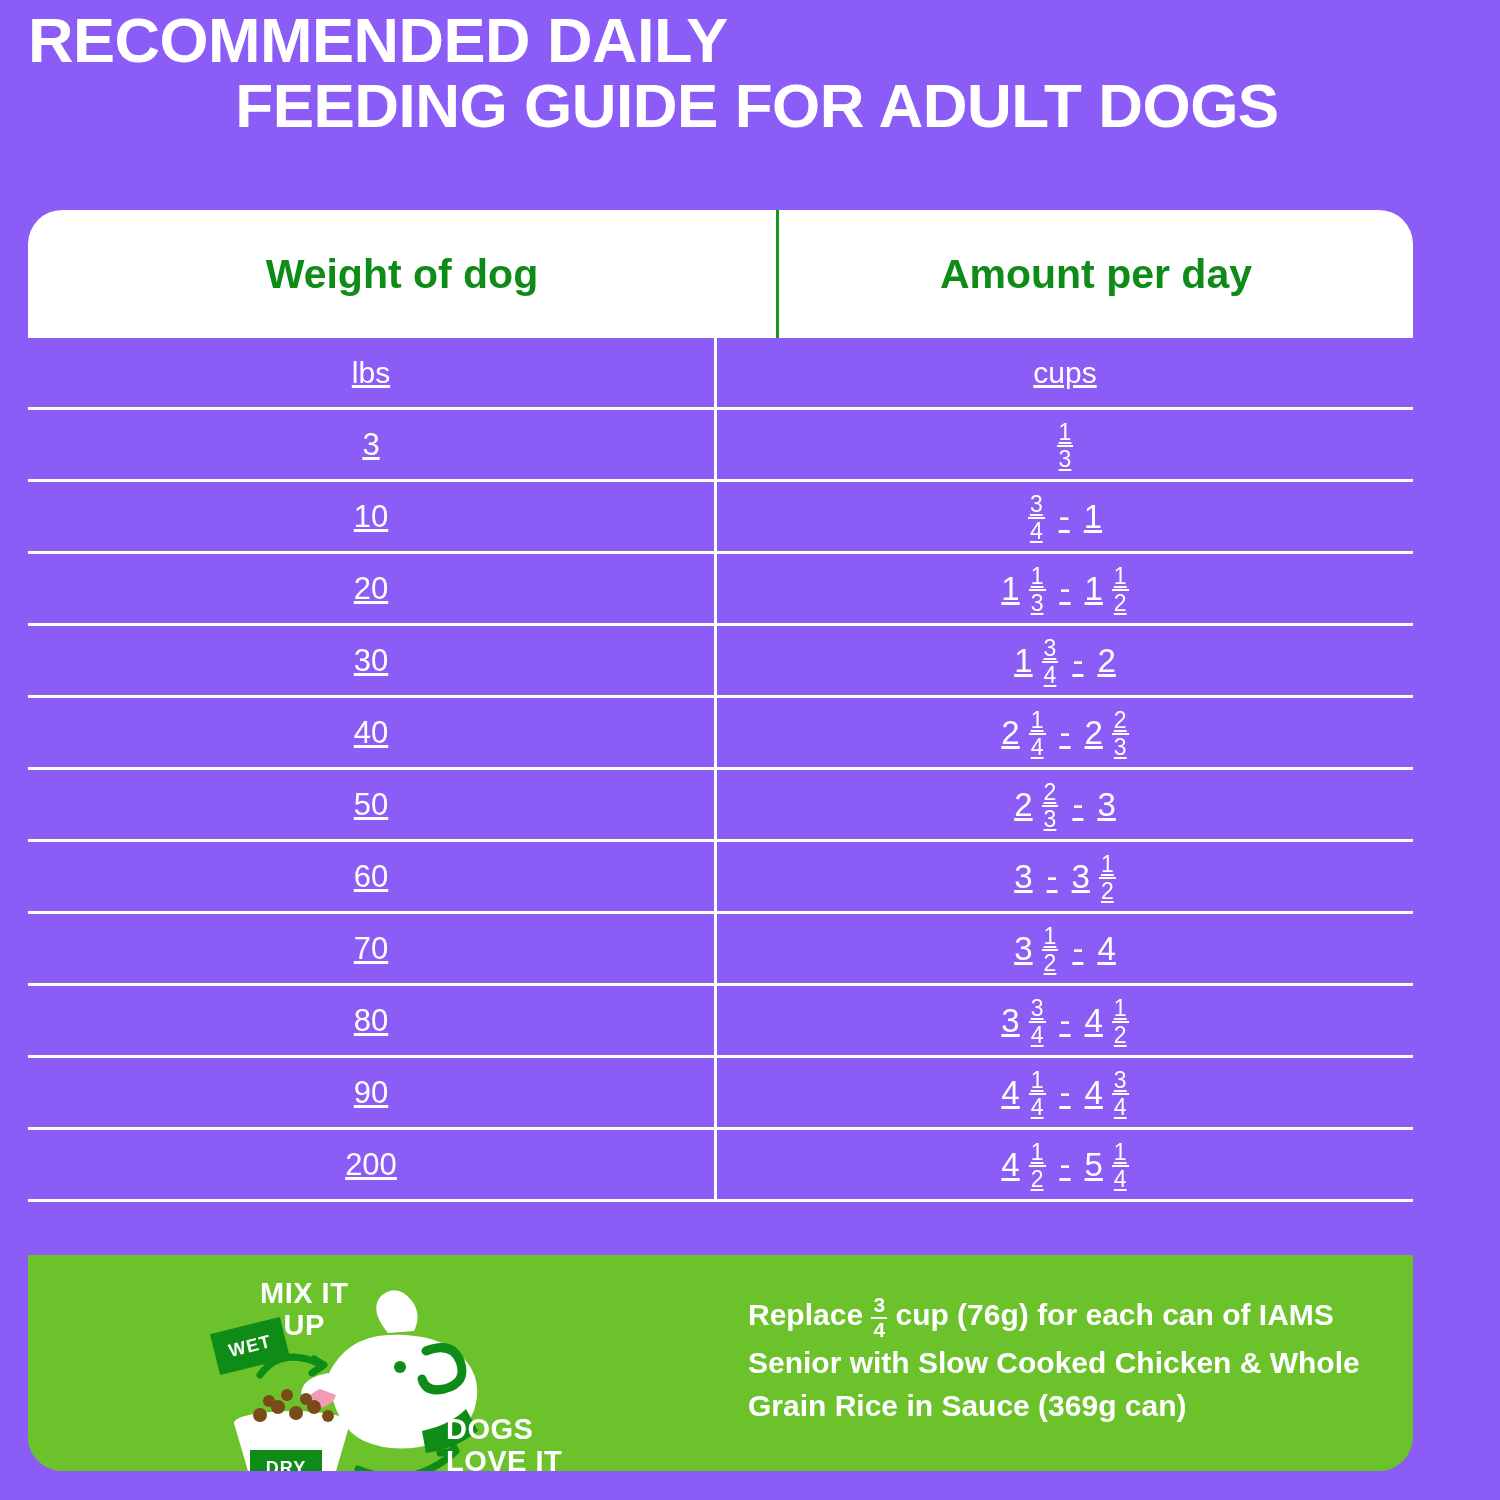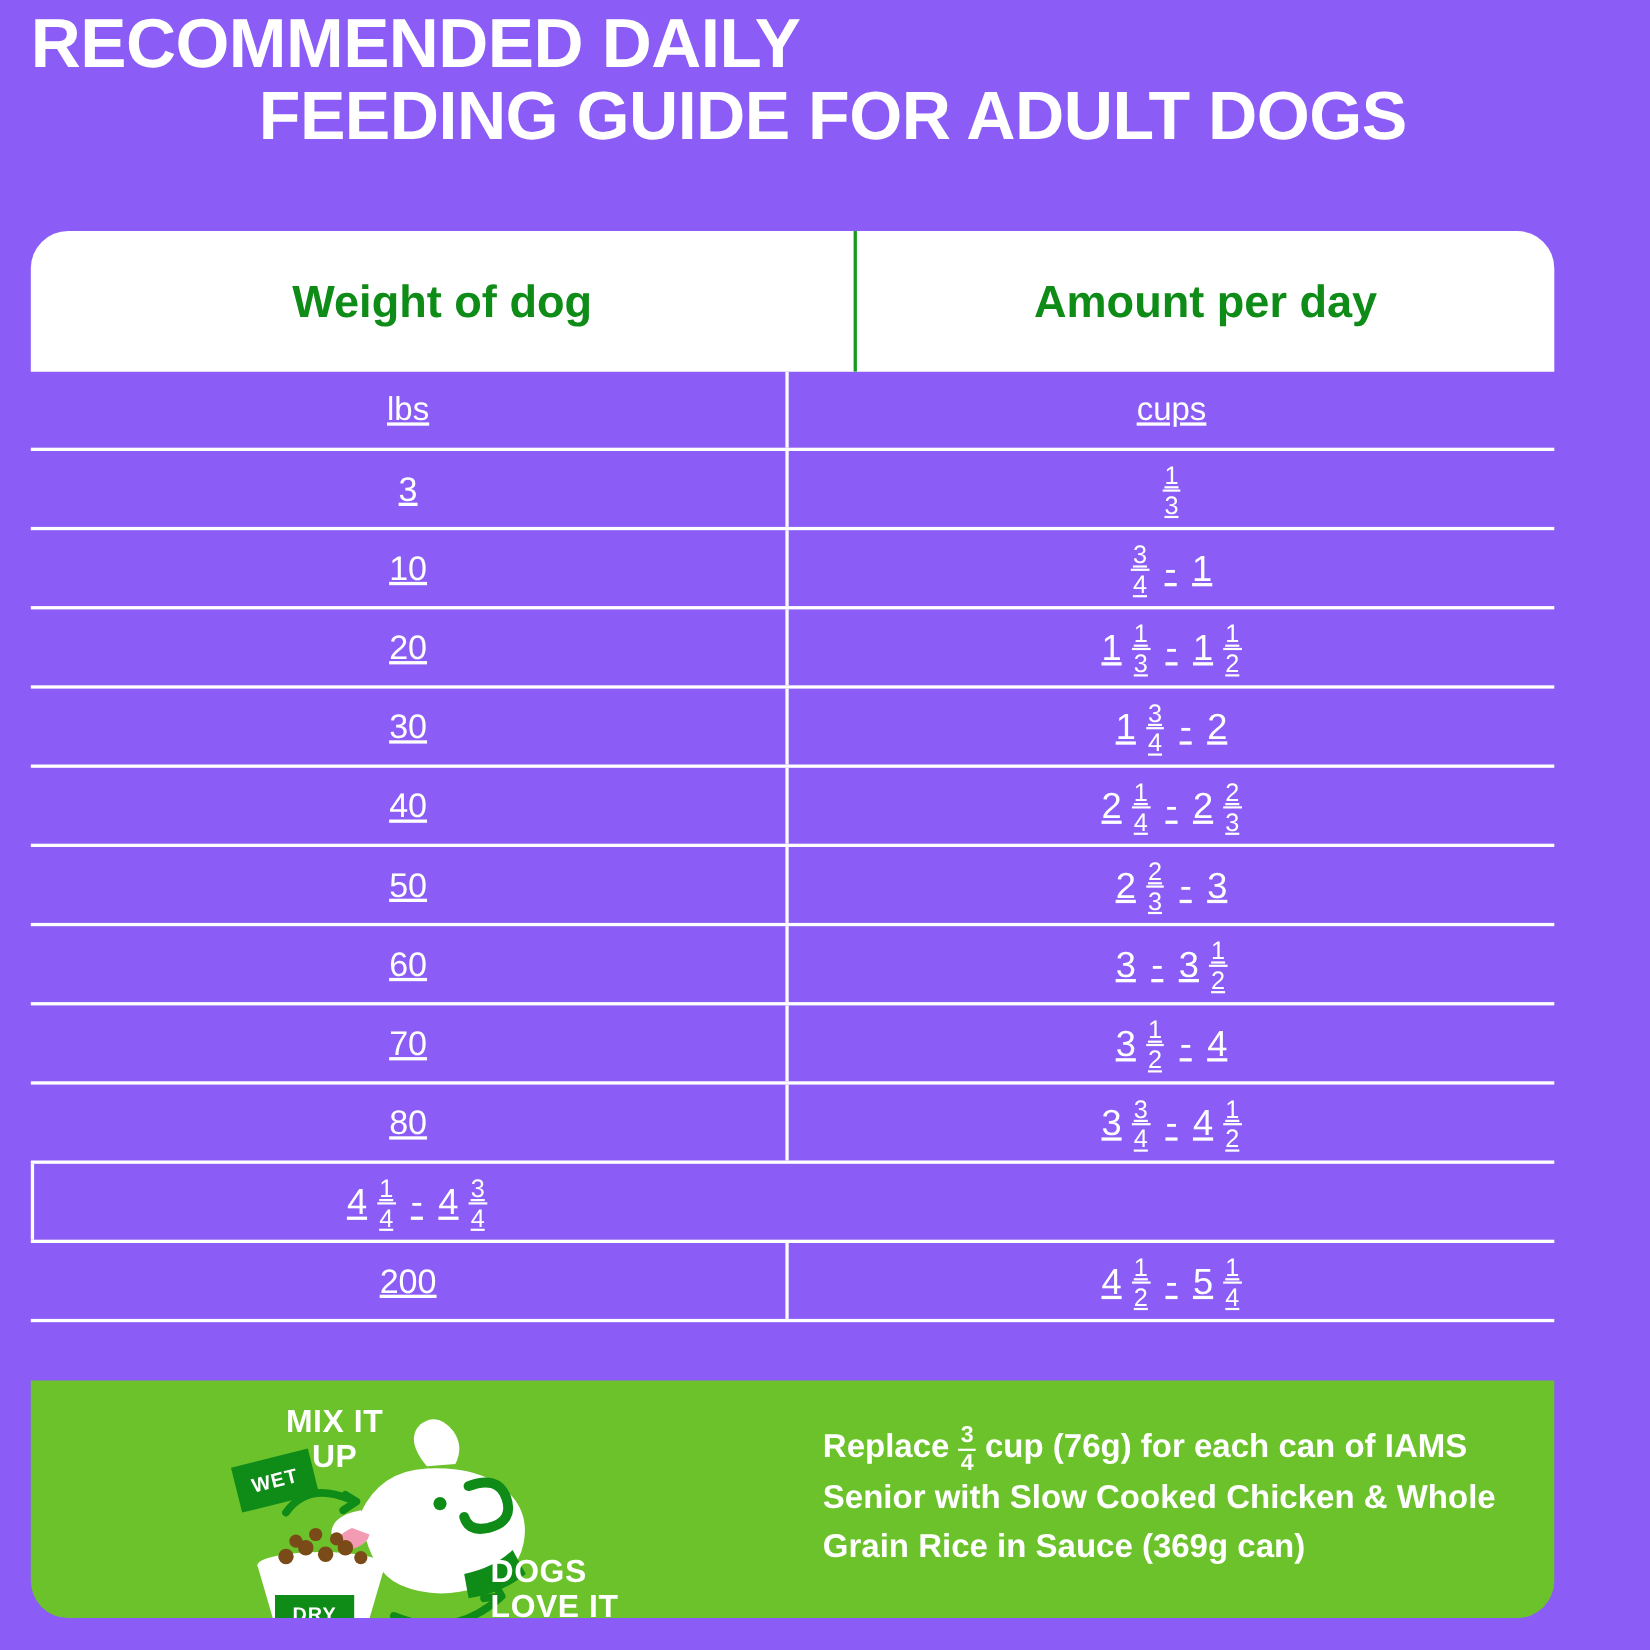--- a/index.html
+++ b/index.html
@@ -325,20 +325,21 @@
           <span>4</span>
             <span class="frac">
               <span class="num">1</span>
               <span class="den">2</span>
             </span>
         </span>
       </div>
     </div>
 
     <div class="row">
+      <div class="cell a">90</div>
       <div class="cell b">
         <span class="amt">
           <span>4</span>
             <span class="frac">
               <span class="num">1</span>
               <span class="den">4</span>
             </span>
           <span class="dash">-</span>
           <span>4</span>
             <span class="frac">

